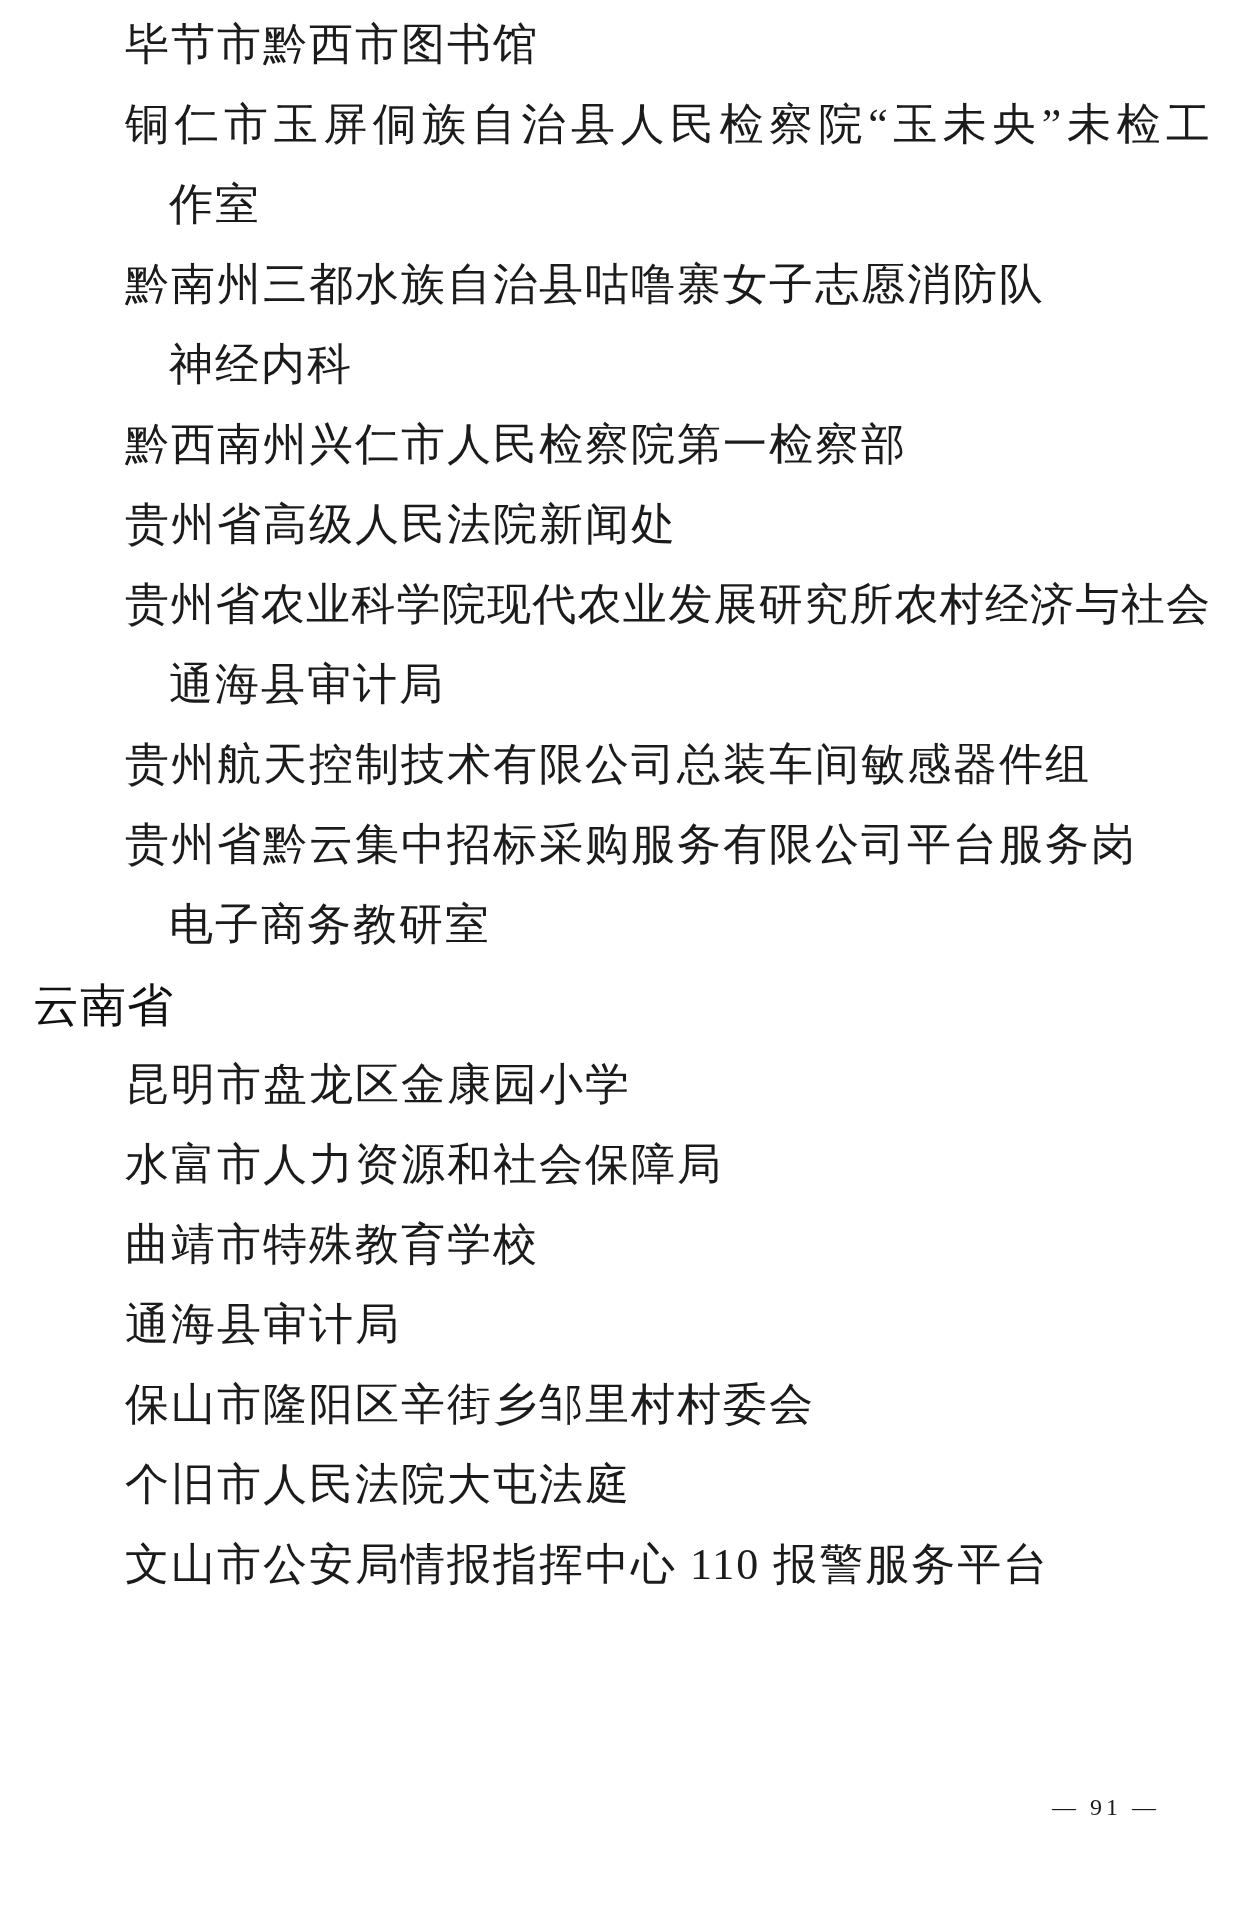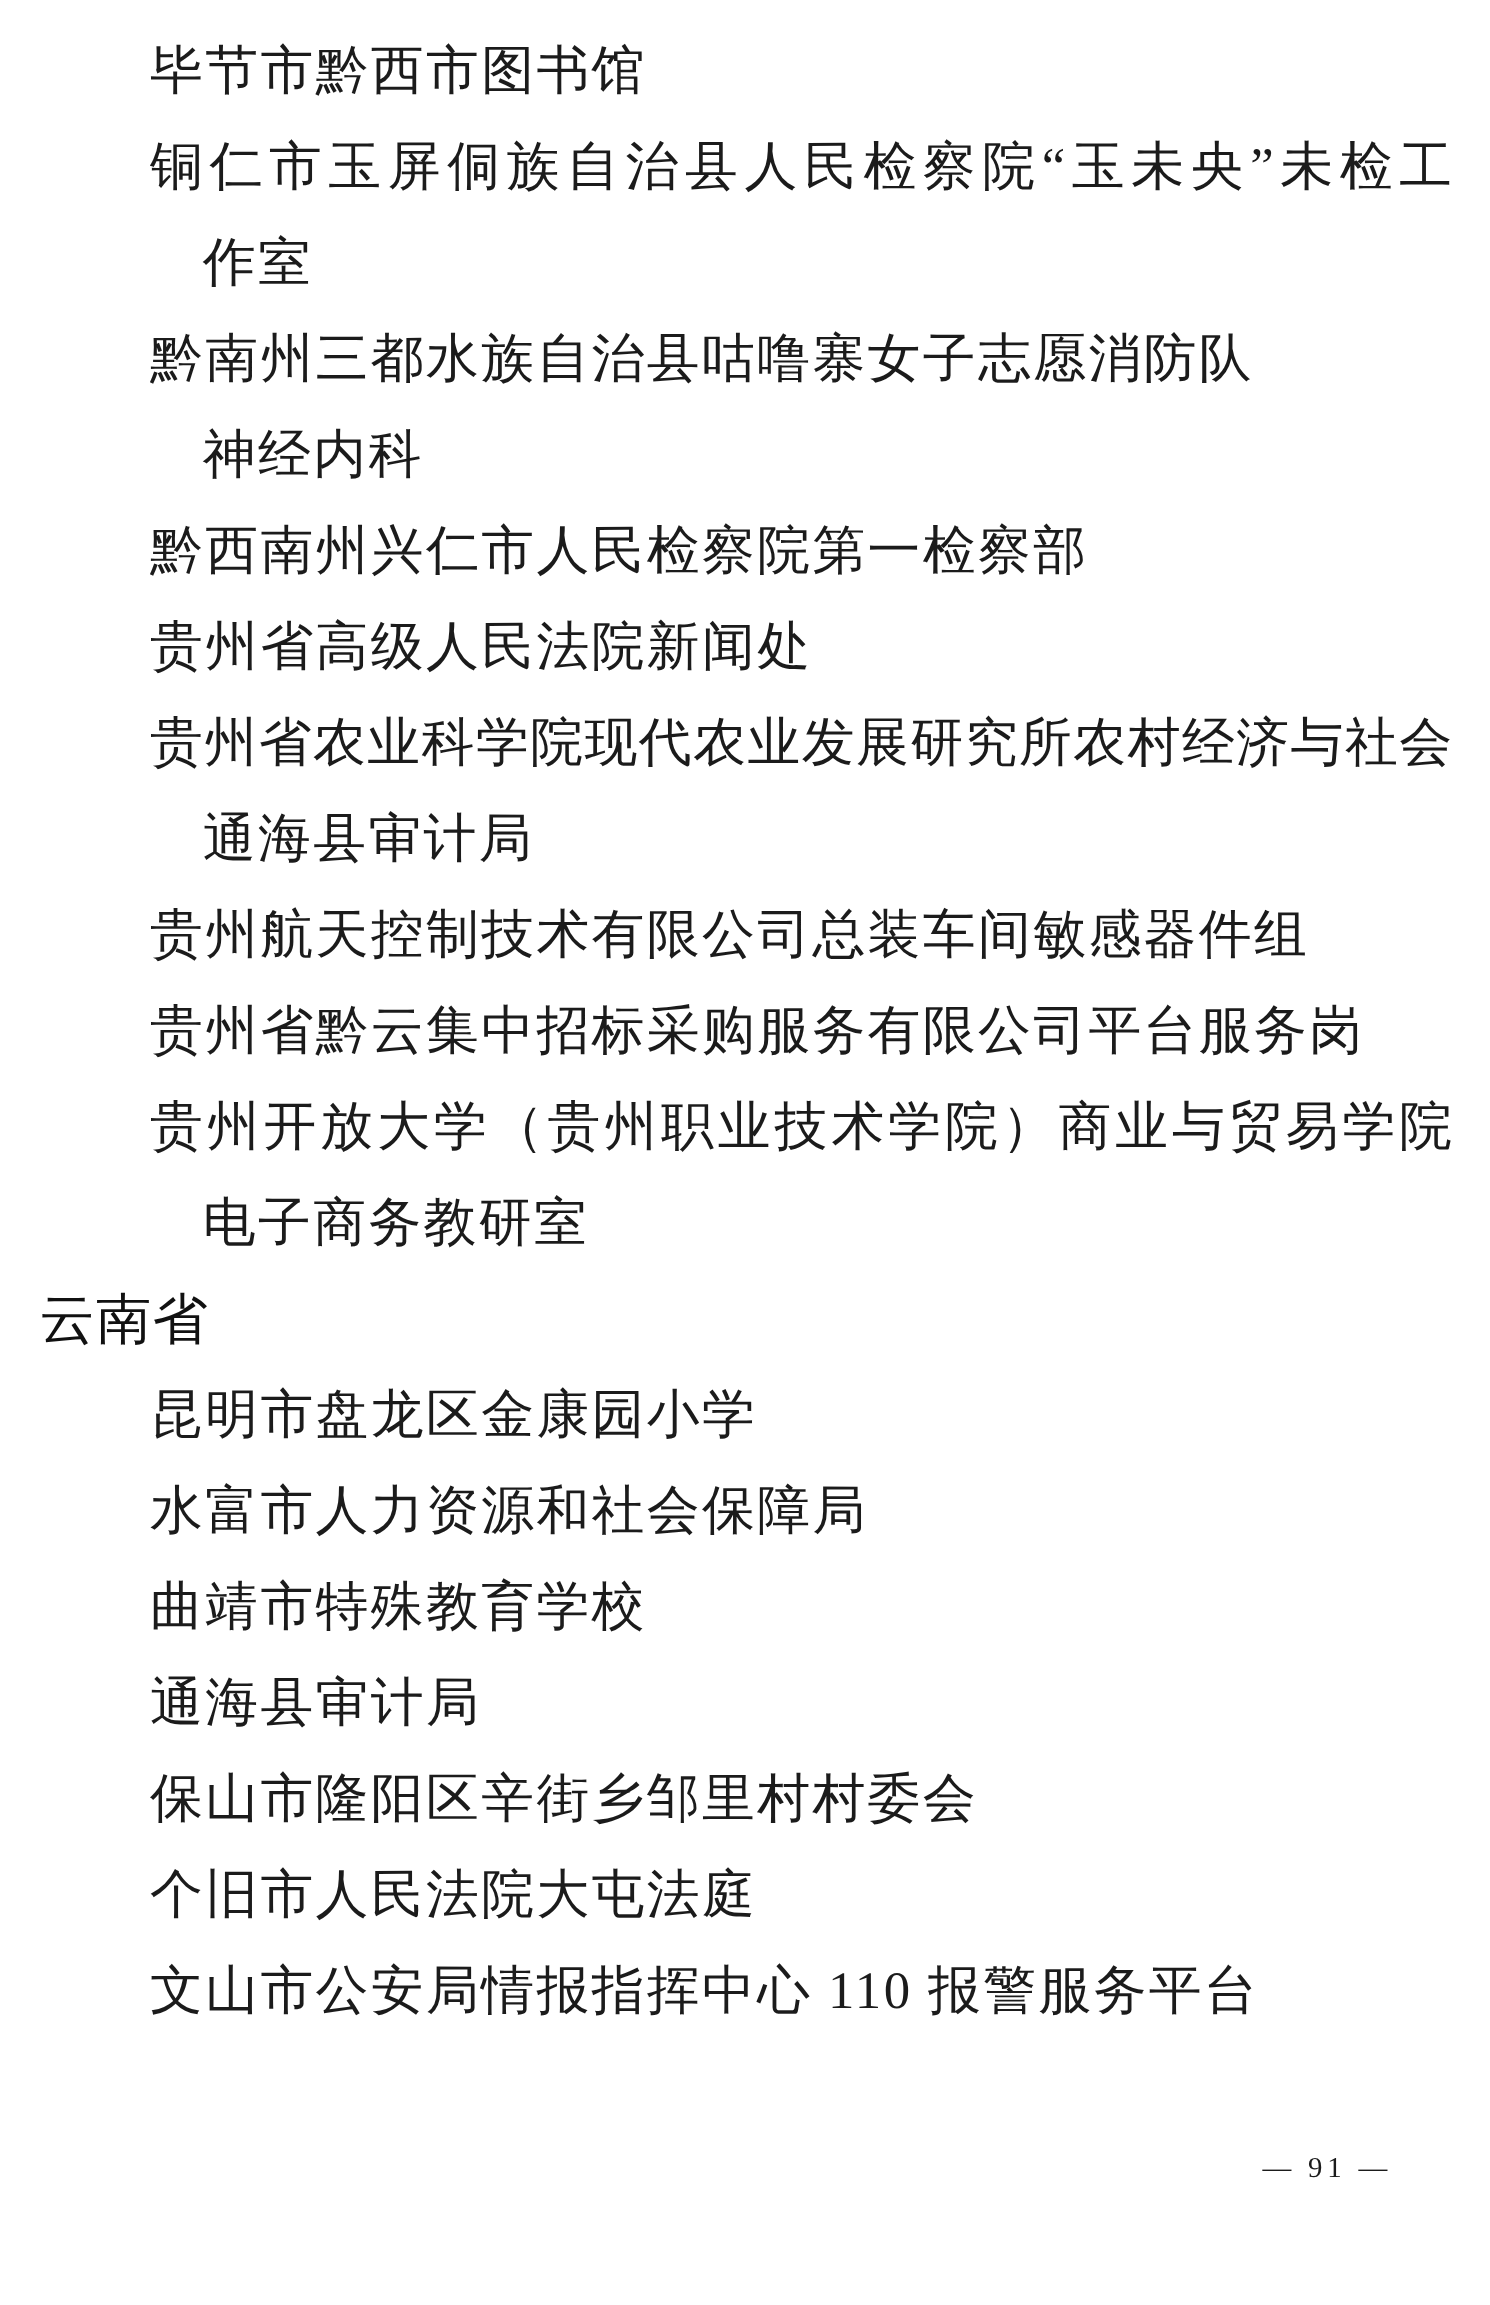--- a/index.html
+++ b/index.html
@@ -9,21 +9,21 @@
   }
   body {
     width: 1242px;
     height: 1921px;
     overflow: hidden;
     font-family: "Liberation Serif", "DejaVu Serif", serif;
     color: #1b1b1b;
     position: relative;
   }
   .content {
-    padding-top: 19px;
+    padding-top: 5px;
   }
   .line {
     height: 80px;
     line-height: 80px;
     font-size: 44px;
     letter-spacing: 2px;
     white-space: pre;
   }
   .indent-item {
     padding-left: 125px;
@@ -68,21 +68,20 @@
       <div class="line indent-item justify">铜仁市玉屏侗族自治县人民检察院“玉未央”未检工</div>
       <div class="line indent-cont">作室</div>
       <div class="line indent-item">黔南州三都水族自治县咕噜寨女子志愿消防队</div>
       <div class="line indent-cont">神经内科</div>
       <div class="line indent-item">黔西南州兴仁市人民检察院第一检察部</div>
       <div class="line indent-item">贵州省高级人民法院新闻处</div>
       <div class="line indent-item justify">贵州省农业科学院现代农业发展研究所农村经济与社会</div>
       <div class="line indent-cont">通海县审计局</div>
       <div class="line indent-item">贵州航天控制技术有限公司总装车间敏感器件组</div>
       <div class="line indent-item">贵州省黔云集中招标采购服务有限公司平台服务岗</div>
-      <div class="line indent-item justify">贵州开放大学（贵州职业技术学院）商业与贸易学院</div>
       <div class="line indent-cont">电子商务教研室</div>
       <div class="section-header">云南省</div>
       <div class="line indent-item">昆明市盘龙区金康园小学</div>
       <div class="line indent-item">水富市人力资源和社会保障局</div>
       <div class="line indent-item">曲靖市特殊教育学校</div>
       <div class="line indent-item">通海县审计局</div>
       <div class="line indent-item">保山市隆阳区辛街乡邹里村村委会</div>
       <div class="line indent-item">个旧市人民法院大屯法庭</div>
       <div class="line indent-item">文山市公安局情报指挥中心 110 报警服务平台</div>
     </div>

